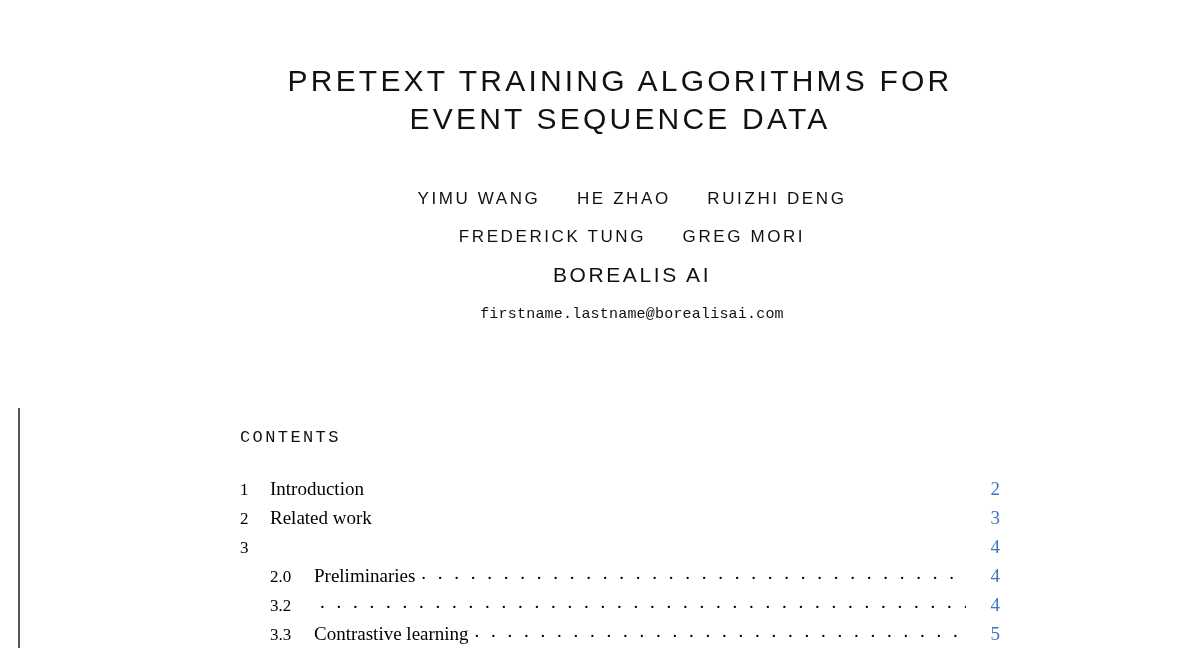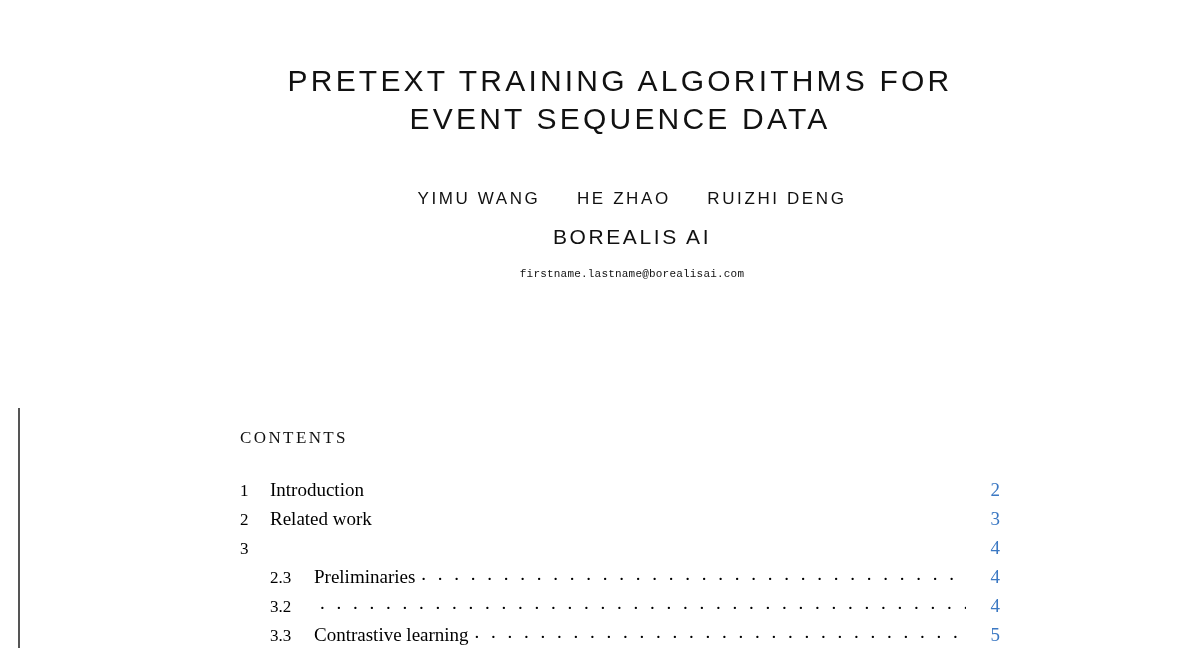--- a/index.html
+++ b/index.html
@@ -76,34 +76,34 @@
   .affiliation-line {
     font-family: "Liberation Sans", sans-serif;
     font-size: 21px;
     letter-spacing: 2.6px;
     line-height: 38px;
     color: #111111;
   }
   .email-line {
     margin-top: 12px;
     font-family: "Liberation Mono", monospace;
-    font-size: 11px;
+    font-size: 15px;
     letter-spacing: 0.2px;
     color: #111111;
   }
 
   
   .contents-block {
     position: absolute;
     left: 240px;
     top: 428px;
     width: 760px;
   }
   .contents-heading {
-    font-family: Liberation Serif, serif;
+    font-family: Liberation Mono, monospace;
     font-size: 17px;
     letter-spacing: 2.4px;
     color: #111111;
     margin-bottom: 28px;
   }
 
   .toc-row {
     display: flex;
     align-items: baseline;
     font-family: "Liberation Serif", serif;
@@ -158,20 +158,21 @@
 
 <div id="page">
 
   <div class="title-block">
     <div class="paper-title">PRETEXT TRAINING ALGORITHMS FOR</div>
     <div class="paper-title">EVENT SEQUENCE DATA</div>
   </div>
 
   <div class="authors-block">
     <div class="author-line">YIMU WANG     HE ZHAO     RUIZHI DENG</div>
+    <div class="author-line">FREDERICK TUNG     GREG MORI</div>
     <div class="affiliation-line">BOREALIS AI</div>
     <div class="email-line">firstname.lastname@borealisai.com</div>
   </div>
 
   <div class="contents-block">
     <div class="contents-heading">CONTENTS</div>
 
     <div class="toc-row level-1">
       <span class="toc-num">1</span>
       <span class="toc-label">Introduction</span>
@@ -186,21 +187,21 @@
       <span class="toc-page">3</span>
     </div>
 
     <div class="toc-row level-1">
       <span class="toc-num">3</span>
       <span class="toc-dots hidden-dots">. . . . . . . . . . . . . . . . . . . . . . . . . . . . . . . . . . . . . . . . . .</span>
       <span class="toc-page">4</span>
     </div>
 
     <div class="toc-row level-2">
-      <span class="toc-num">2.3</span>
+      <span class="toc-num">2.0</span>
       <span class="toc-label">Preliminaries</span>
       <span class="toc-dots">. . . . . . . . . . . . . . . . . . . . . . . . . . . . . . . . . . . . . . . . . .</span>
       <span class="toc-page">4</span>
     </div>
 
     <div class="toc-row level-2">
       <span class="toc-num">3.2</span>
       <span class="toc-dots">. . . . . . . . . . . . . . . . . . . . . . . . . . . . . . . . . . . . . . . . . .</span>
       <span class="toc-page">4</span>
     </div>

